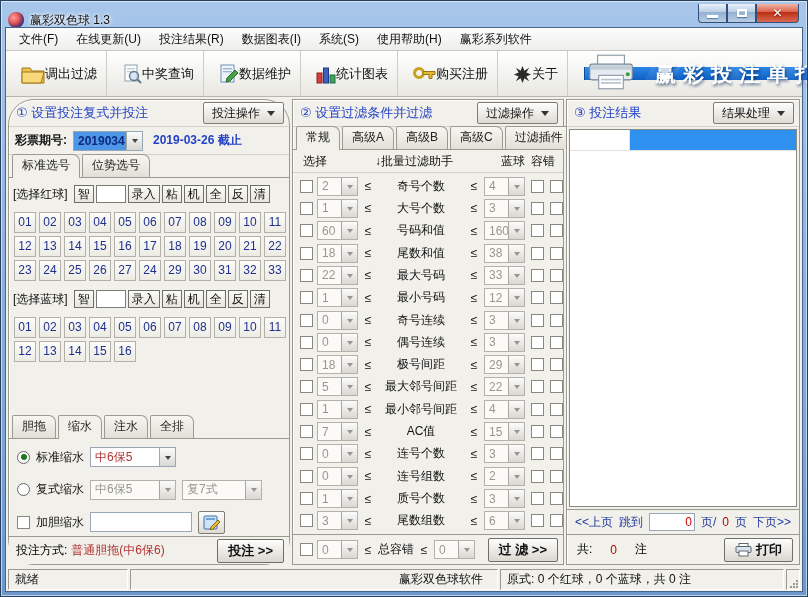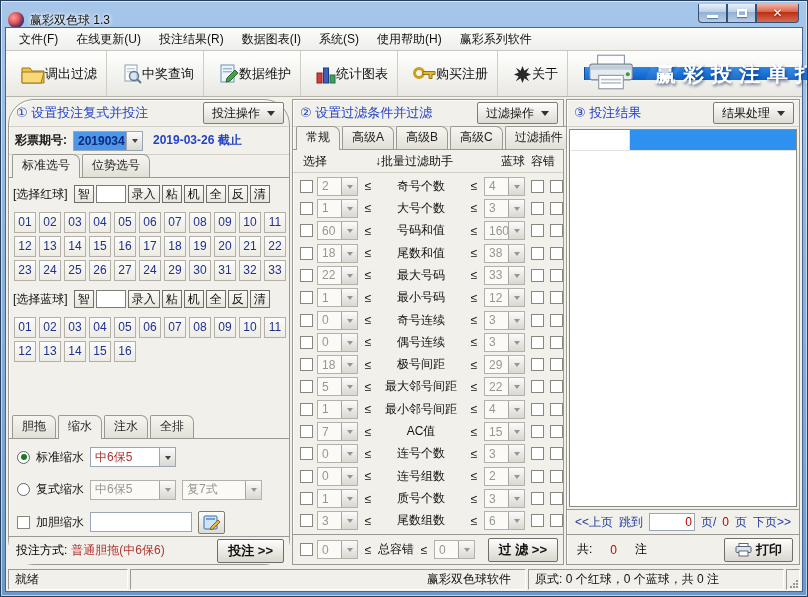--- a/index.html
+++ b/index.html
@@ -161,21 +161,21 @@
   .pglink { cursor:pointer; }
   .rfoot { height:30px; border-top:1px solid #9b9a92; display:flex; align-items:center;
     padding:0 6px 0 10px; gap:18px; flex:0 0 auto; }
 
   
   .statusbar { height:24px; display:flex; align-items:stretch; gap:2px; padding:2px 2px 1px; flex:0 0 auto; }
   .sseg { border:1px solid; border-color:#9a9890 #ffffff #ffffff #9a9890; background:#f1f0ea;
     display:flex; align-items:center; padding:0 6px; color:#111; white-space:nowrap; }
   .s1 { width:120px; flex:0 0 auto; }
   .s2 { flex:1; justify-content:flex-end; padding-right:14px; }
-  .s3 { width:256px; flex:0 0 auto; }
+  .s3 { width:284px; flex:0 0 auto; }
   .grip { width:14px; flex:0 0 auto; position:relative; }
   .grip::after { content:""; position:absolute; right:1px; bottom:1px; width:9px; height:9px;
     background:
       radial-gradient(circle at 2px 8px,#9a9890 1px,transparent 1.3px),
       radial-gradient(circle at 5px 8px,#9a9890 1px,transparent 1.3px),
       radial-gradient(circle at 8px 8px,#9a9890 1px,transparent 1.3px),
       radial-gradient(circle at 5px 5px,#9a9890 1px,transparent 1.3px),
       radial-gradient(circle at 8px 5px,#9a9890 1px,transparent 1.3px),
       radial-gradient(circle at 8px 2px,#9a9890 1px,transparent 1.3px); }
 </style>

